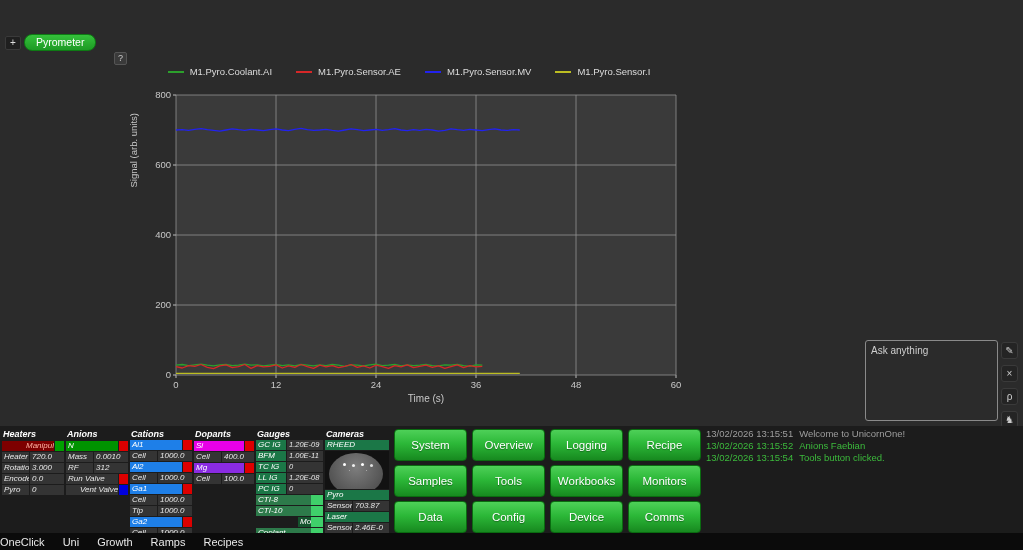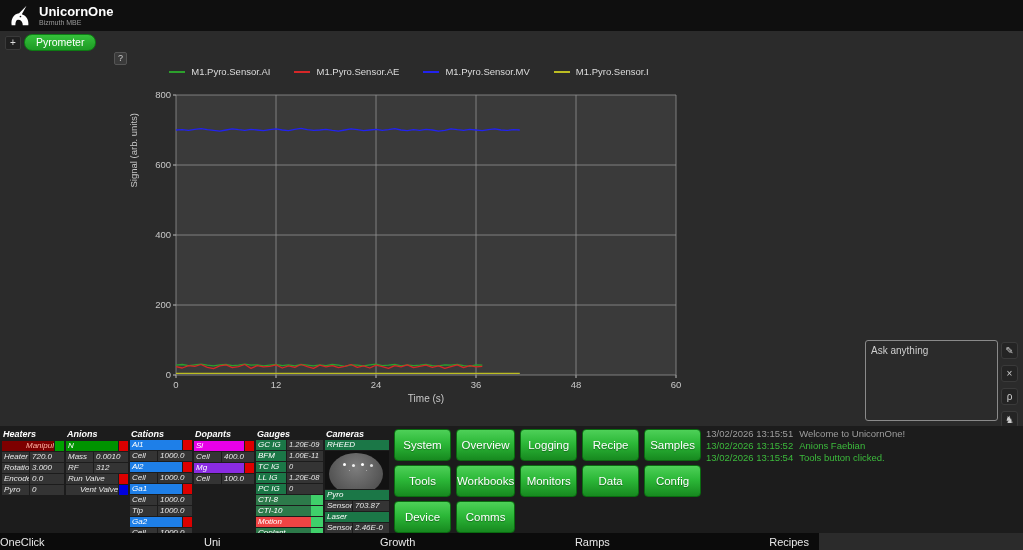--- a/index.html
+++ b/index.html
@@ -47,56 +47,46 @@
   .ind { width:9px; flex:none; }
   .gauge-lbl { color:#fff; }
   .bar-row { position:relative; color:#fff; }
   .bar-seg { position:absolute; right:0; top:0; bottom:0; width:12px; }
   .rheed-box { height:38px; margin-bottom:1px; background:#121212; position:relative; overflow:hidden; flex:none; }
   .rheed-dome { position:absolute; left:4px; top:2px; width:54px; height:42px; border-radius:50%; background:radial-gradient(circle at 50% 35%, #7d7d7d, #555 70%, #474747); }
   .rheed-dots { position:absolute; left:18px; top:12px; width:3px; height:3px; border-radius:50%; background:#fff;
       box-shadow:9px 1px 0 #eee, 18px 0 0 #fff, 27px 1px 0 #ddd, 5px 6px 0 -1px #bbb, 22px 6px 0 -1px #bbb; }
 
   
-  #nav-grid { position:absolute; left:394px; top:429px; width:307px; display:grid; grid-template-columns:repeat(5,1fr); gap:4px 5px; }
+  #nav-grid { position:absolute; left:394px; top:429px; width:307px; display:grid; grid-template-columns:repeat(4,1fr); gap:4px 5px; }
   .nav-btn { height:32px; background:linear-gradient(#4ed058,#2cb838 45%,#17891f); border:1px solid #0a6b10; border-radius:4px; color:#fff; font-size:11.5px; text-align:center; line-height:30px; cursor:pointer; text-shadow:0 1px 1px rgba(0,0,0,.35); }
 
   
   #log { position:absolute; left:706px; top:428px; width:310px; }
   .log-line { font-size:9.5px; line-height:12px; white-space:nowrap; }
   .log-time { margin-right:6px; }
 
   
-  #taskbar { position:absolute; left:0; top:533px; width:819px; height:17px; background:#0b0b0b; display:flex; justify-content:space-between; align-items:center; gap:18px; padding-right:10px; }
+  #taskbar { position:absolute; left:0; top:533px; width:1023px; height:17px; background:#0b0b0b; display:flex; justify-content:flex-start; align-items:center; gap:18px; padding-right:10px; }
   .task-item { color:#e8e8e8; font-size:11px; cursor:pointer; }
 </style>
 </head>
 <body>
 
 <div class="screen">
 
-  <div class="topbar">
-    <svg class="logo" viewBox="0 0 28 28">
-      <path fill="#ffffff" d="M5 24 C4 17 7 12 13 11 L21 3 L16 12 C21 13.5 23.5 18 23 24 L17 24 C17 20 15 18 12 18 C10 18 9 20 9 24 Z"></path>
-      <circle cx="14.5" cy="14.5" r="0.9" fill="#0f0f0f"></circle>
-    </svg>
-    <div class="title-block">
-      <div class="app-title">UnicornOne</div>
-      <div class="app-subtitle">Bizmuth MBE</div>
-    </div>
-  </div>
 
   <div class="add-tab">+</div>
   <div class="tab-pyro">Pyrometer</div>
   <div class="help-btn">?</div>
 
   <div class="legend" id="legend">
       <div class="legend-item">
         <span class="legend-swatch" style="background: rgb(44, 160, 44);"></span>
-        <span class="legend-label">M1.Pyro.Sensor.AI</span>
+        <span class="legend-label">M1.Pyro.Coolant.AI</span>
       </div>
       <div class="legend-item">
         <span class="legend-swatch" style="background: rgb(214, 39, 40);"></span>
         <span class="legend-label">M1.Pyro.Sensor.AE</span>
       </div>
       <div class="legend-item">
         <span class="legend-swatch" style="background: rgb(34, 34, 238);"></span>
         <span class="legend-label">M1.Pyro.Sensor.MV</span>
       </div>
       <div class="legend-item">
@@ -285,21 +275,21 @@
           <div class="cell gauge-lbl" style="flex: 0 0 30px; background: rgb(27, 119, 71);">PC IG</div>
           <div class="cell valcell" style="flex: 1 1 0%; font-size: 7.5px;">0</div>
         </div>
         <div class="prow">
           <div class="cell bar-row" style="flex: 1 1 0%; background: rgb(45, 122, 74);">CTI-8<div class="bar-seg" style="background: rgb(63, 208, 106);"></div></div>
         </div>
         <div class="prow">
           <div class="cell bar-row" style="flex: 1 1 0%; background: rgb(45, 122, 74);">CTI-10<div class="bar-seg" style="background: rgb(63, 208, 106);"></div></div>
         </div>
         <div class="prow">
-          <div class="cell bar-row" style="flex: 1 1 0%; background: #ef4444;">Motion<div class="bar-seg" style="background: rgb(63, 208, 106);"></div></div>
+          <div class="cell bar-row" style="flex: 1 1 0%; background: #14532d; margin-left: 42px;">Motion<div class="bar-seg" style="background: rgb(63, 208, 106);"></div></div>
         </div>
         <div class="prow">
           <div class="cell bar-row" style="flex: 1 1 0%; background: rgb(45, 122, 74);">Coolant<div class="bar-seg" style="background: rgb(63, 208, 106);"></div></div>
         </div>
       </div>
       <div class="section" style="width: 64px; flex: 0 0 auto;">
         <div class="sec-title">Cameras</div>
         <div class="prow">
           <div class="cell" style="flex: 1 1 0%; background: rgb(27, 119, 71); color: rgb(255, 255, 255);">RHEED</div>
         </div>

